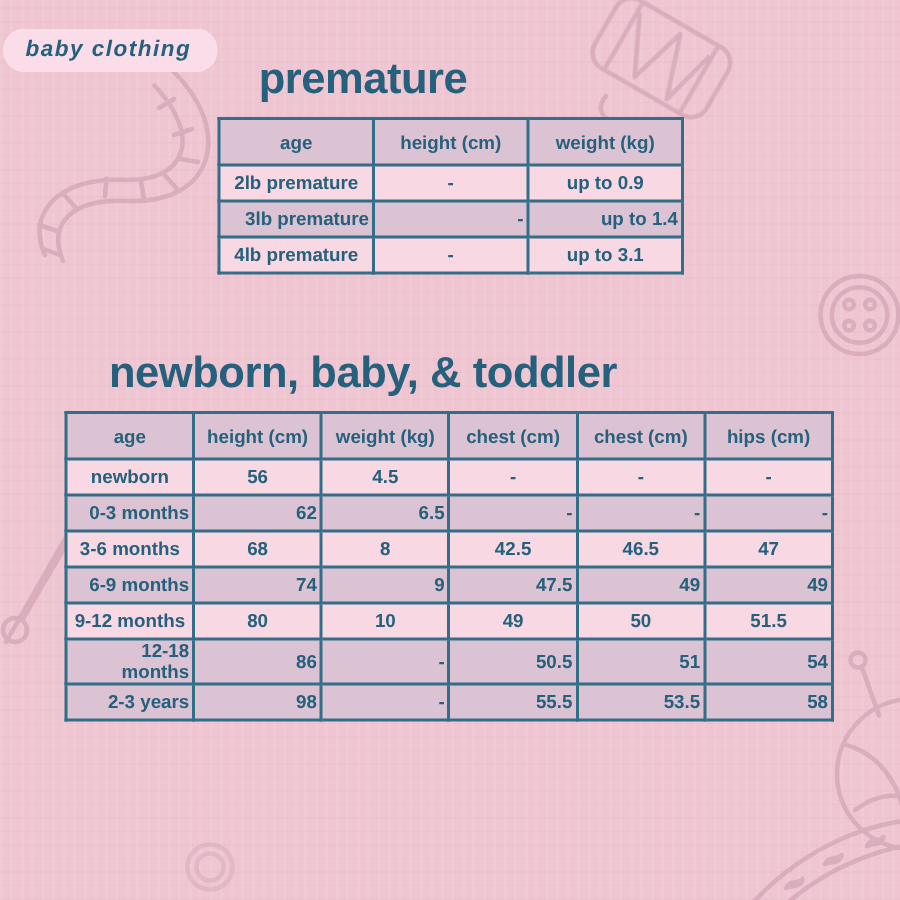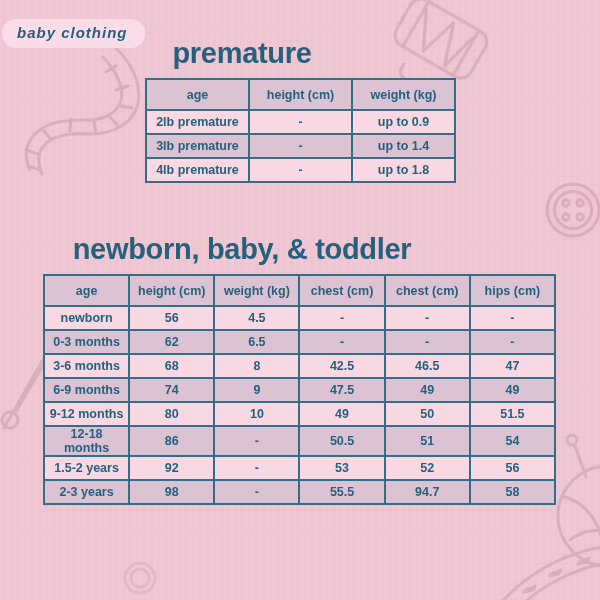--- a/index.html
+++ b/index.html
@@ -48,21 +48,21 @@
   .t-toddler{left:43px;top:274px;width:513px;}
   table.sizes th, table.sizes td{
     border:2px solid var(--border);
     text-align:center;vertical-align:middle;
     color:var(--teal);font-weight:bold;
     padding:0 2px;box-sizing:border-box;
   }
   table.sizes th{height:31px;font-size:12.5px;background:var(--row-dark);}
   table.sizes td{height:24px;font-size:12.5px;}
   table.sizes tr.light td{background:var(--row-light);}
-  table.sizes tr.dark td{background:var(--row-dark);}
+  table.sizes tr.dark td{background:var(--row-dark);text-align:right;}
 </style>
 </head>
 <body>
 
 <svg class="doodles" viewBox="0 0 600 600" aria-hidden="true">
   <g opacity="0.5">
 
     <g>
       <path d="M116 48 C156 88 142 136 86 134 C46 132 32 150 42 174"></path>
       <path d="M103 57 C135 91 124 121 84 120 C36 118 18 144 30 170"></path>
@@ -146,21 +146,21 @@
         <td>up to 0.9</td>
       </tr>
       <tr class="dark">
         <td>3lb premature</td>
         <td>-</td>
         <td>up to 1.4</td>
       </tr>
       <tr class="light">
         <td>4lb premature</td>
         <td>-</td>
-        <td>up to 1.8</td>
+        <td>up to 3.1</td>
       </tr>
     </tbody>
   </table>
 
 <h1 class="title t2">newborn, baby, &amp; toddler</h1>
 <table class="sizes t-toddler">
     <thead>
       <tr>
         <th>age</th>
         <th>height (cm)</th>
@@ -212,30 +212,22 @@
         <td>51.5</td>
       </tr>
       <tr class="dark">
         <td>12-18 months</td>
         <td>86</td>
         <td>-</td>
         <td>50.5</td>
         <td>51</td>
         <td>54</td>
       </tr>
-      <tr class="light">
-        <td>1.5-2 years</td>
-        <td>92</td>
-        <td>-</td>
-        <td>53</td>
-        <td>52</td>
-        <td>56</td>
-      </tr>
       <tr class="dark">
         <td>2-3 years</td>
         <td>98</td>
         <td>-</td>
         <td>55.5</td>
-        <td>94.7</td>
+        <td>53.5</td>
         <td>58</td>
       </tr>
     </tbody>
   </table>
 
 </body></html>

